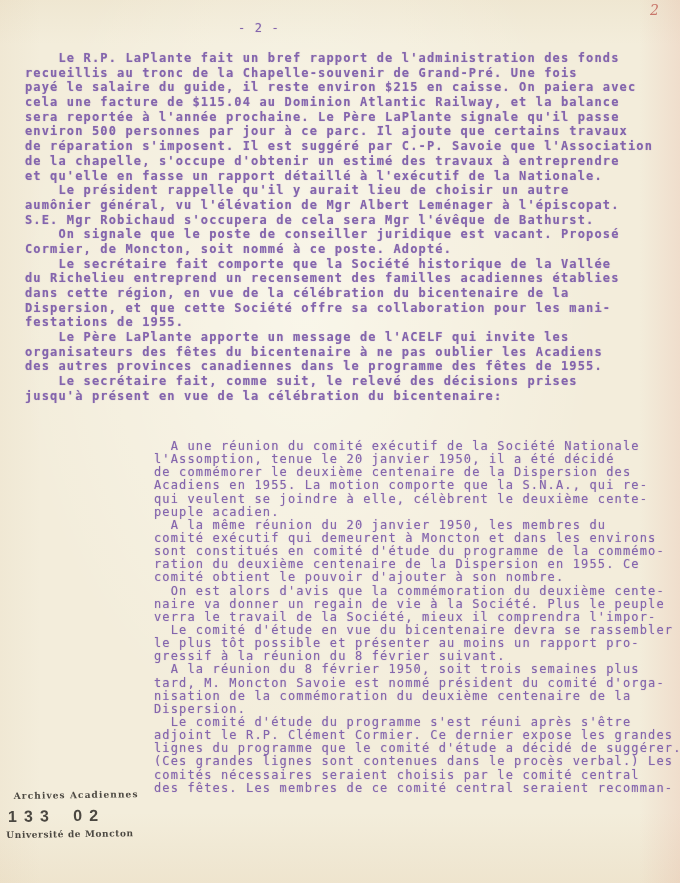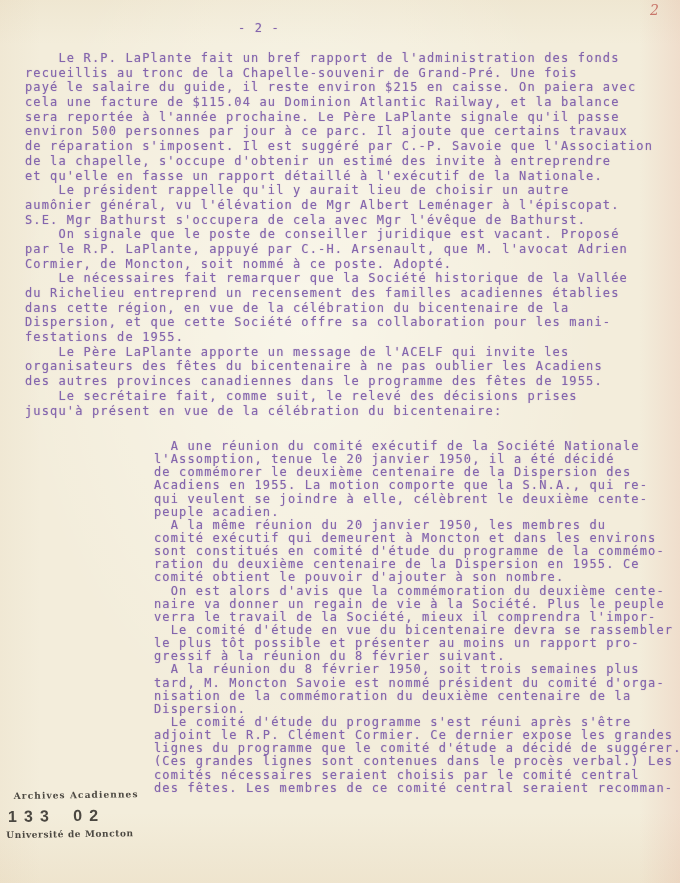--- a/index.html
+++ b/index.html
@@ -38,21 +38,21 @@
     text-shadow: 0 0 1px rgba(132,101,173,0.5);
     font-size: 12px;
     letter-spacing: 1.15px;
   }
   .typed .line { white-space: pre; }
   .body-block {
     position: absolute;
     top: 51px; left: 25px;
     width: 650px;
   }
-  .body-block .line { line-height: 14.7px; height: 14.7px; }
+  .body-block .line { line-height: 14.7px; height: 14.7px; font-weight: bold; }
   .indent-block {
     position: absolute;
     top: 440px; left: 110px;
     width: 560px;
     margin-left: 44px;
   }
   .indent-block .line { line-height: 13.15px; height: 13.15px; }
   .stamp {
     position: absolute;
     left: 6px; top: 790px;
@@ -96,35 +96,34 @@
 
   <div class="body-block typed">
       <div>
         <div class="line">    Le R.P. LaPlante fait un bref rapport de l'administration des fonds</div>
         <div class="line">recueillis au tronc de la Chapelle-souvenir de Grand-Pré. Une fois</div>
         <div class="line">payé le salaire du guide, il reste environ $215 en caisse. On paiera avec</div>
         <div class="line">cela une facture de $115.04 au Dominion Atlantic Railway, et la balance</div>
         <div class="line">sera reportée à l'année prochaine. Le Père LaPlante signale qu'il passe</div>
         <div class="line">environ 500 personnes par jour à ce parc. Il ajoute que certains travaux</div>
         <div class="line">de réparation s'imposent. Il est suggéré par C.-P. Savoie que l'Association</div>
-        <div class="line">de la chapelle, s'occupe d'obtenir un estimé des invite à entreprendre</div>
+        <div class="line">de la chapelle, s'occupe d'obtenir un estimé des travaux à entreprendre</div>
         <div class="line">et qu'elle en fasse un rapport détaillé à l'exécutif de la Nationale.</div>
       </div>
       <div>
         <div class="line">    Le président rappelle qu'il y aurait lieu de choisir un autre</div>
         <div class="line">aumônier général, vu l'élévation de Mgr Albert Leménager à l'épiscopat.</div>
-        <div class="line">S.E. Mgr Bathurst s'occupera de cela avec Mgr l'évêque de Bathurst.</div>
+        <div class="line">S.E. Mgr Robichaud s'occupera de cela sera Mgr l'évêque de Bathurst.</div>
       </div>
       <div>
         <div class="line">    On signale que le poste de conseiller juridique est vacant. Proposé</div>
-        <div class="line">par le R.P. LaPlante, appuyé par C.-H. Arsenault, que M. l'avocat Adrien</div>
         <div class="line">Cormier, de Moncton, soit nommé à ce poste. Adopté.</div>
       </div>
       <div>
-        <div class="line">    Le nécessaires fait remarquer que la Société historique de la Vallée</div>
+        <div class="line">    Le secrétaire fait comporte que la Société historique de la Vallée</div>
         <div class="line">du Richelieu entreprend un recensement des familles acadiennes établies</div>
         <div class="line">dans cette région, en vue de la célébration du bicentenaire de la</div>
         <div class="line">Dispersion, et que cette Société offre sa collaboration pour les mani-</div>
         <div class="line">festations de 1955.</div>
       </div>
       <div>
         <div class="line">    Le Père LaPlante apporte un message de l'ACELF qui invite les</div>
         <div class="line">organisateurs des fêtes du bicentenaire à ne pas oublier les Acadiens</div>
         <div class="line">des autres provinces canadiennes dans le programme des fêtes de 1955.</div>
       </div>

